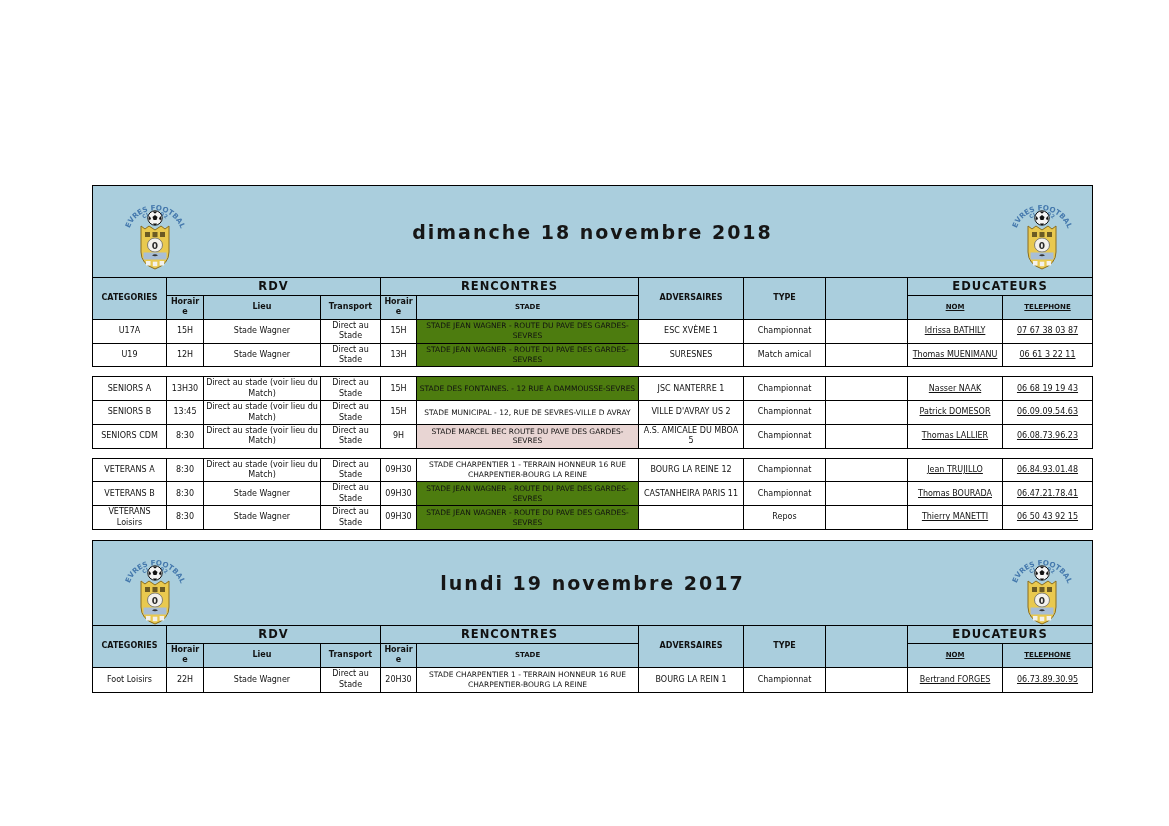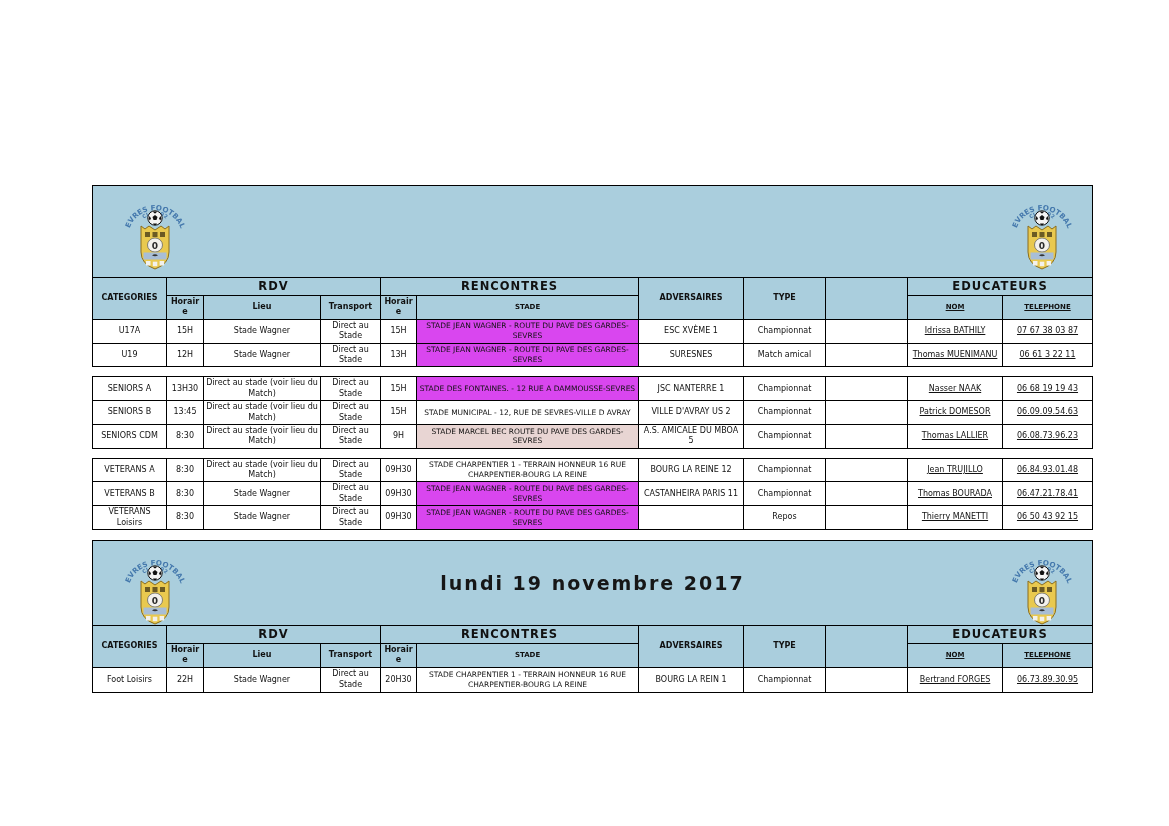--- a/index.html
+++ b/index.html
@@ -25,21 +25,21 @@
   thead th { background:#aacedd; font-weight:bold; }
   th.big { font-size:11.5px; letter-spacing:1px; }
   th.small { font-size:8px; }
   th.tiny { font-size:7px; }
   th.und { text-decoration:underline; }
   tr.hrow1 { height:18px; }
   tr.hrow2 { height:15px; }
   td.cat { font-size:8px; }
   td.stade { font-size:7.5px; }
   td.und { text-decoration:underline; }
-  .bg-green { background:#d946ef; }
+  .bg-green { background:#4d7c0f; }
   .bg-pink  { background:#e8d5d3; }
   .bg-white { background:#ffffff; }
   .spacer { height:10px; }
 
   .logo-arc-text { fill:#4579ad; font-weight:bold; }
 </style>
 </head>
 <body>
 
 <div id="content">
@@ -72,20 +72,21 @@
       <rect x="41" y="40" width="5" height="5" fill="#6b5a23"></rect>
       <ellipse cx="36" cy="53" rx="7.5" ry="7" fill="#f3f1ec" stroke="#666" stroke-width="0.8"></ellipse>
       <text x="36" y="56.5" font-size="9" font-weight="bold" text-anchor="middle" fill="#2b2b2b">0</text>
       <rect x="24.5" y="60.5" width="23" height="7" fill="#a8bed6"></rect>
       <path d="M 33,63.5 q 3,-2.5 6,0 q -3,1.5 -6,0 z" fill="#333"></path>
       <rect x="27" y="69" width="4.5" height="4.5" fill="#f3f1ec"></rect>
       <rect x="33.8" y="69.7" width="4.5" height="4.5" fill="#f3f1ec"></rect>
       <rect x="40.6" y="69" width="4.5" height="4.5" fill="#f3f1ec"></rect>
     </g>
   </svg>
+      <span class="banner-title">dimanche 18 novembre 2018</span>
       <svg class="logo right" viewBox="0 0 72 80">
     <defs>
       <path id="arc1" d="M 10,38 A 27 27 0 0 1 62,38"></path>
       <path id="arc2" d="M 20,34 A 17 17 0 0 1 52,34"></path>
     </defs>
     <text class="logo-arc-text" font-size="7.2">
       <textPath href="#arc1" startOffset="50%" text-anchor="middle">SEVRES FOOTBALL</textPath>
     </text>
     <text class="logo-arc-text" font-size="5.2">
       <textPath href="#arc2" startOffset="50%" text-anchor="middle">CLUB 92</textPath>

